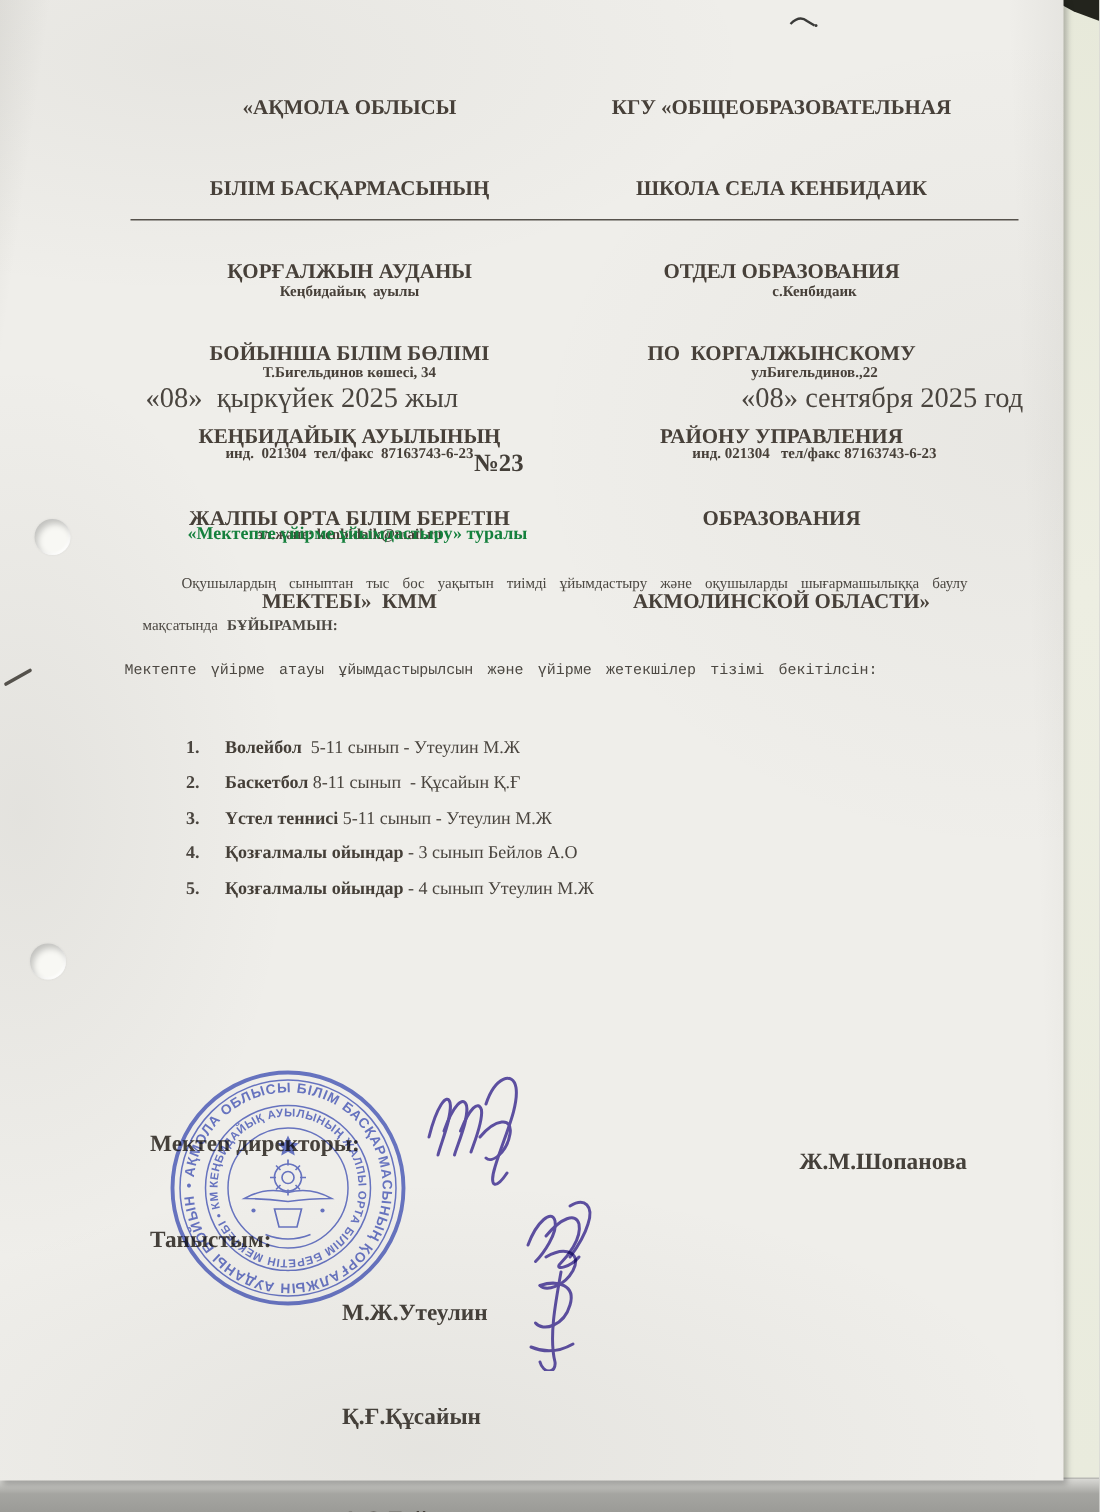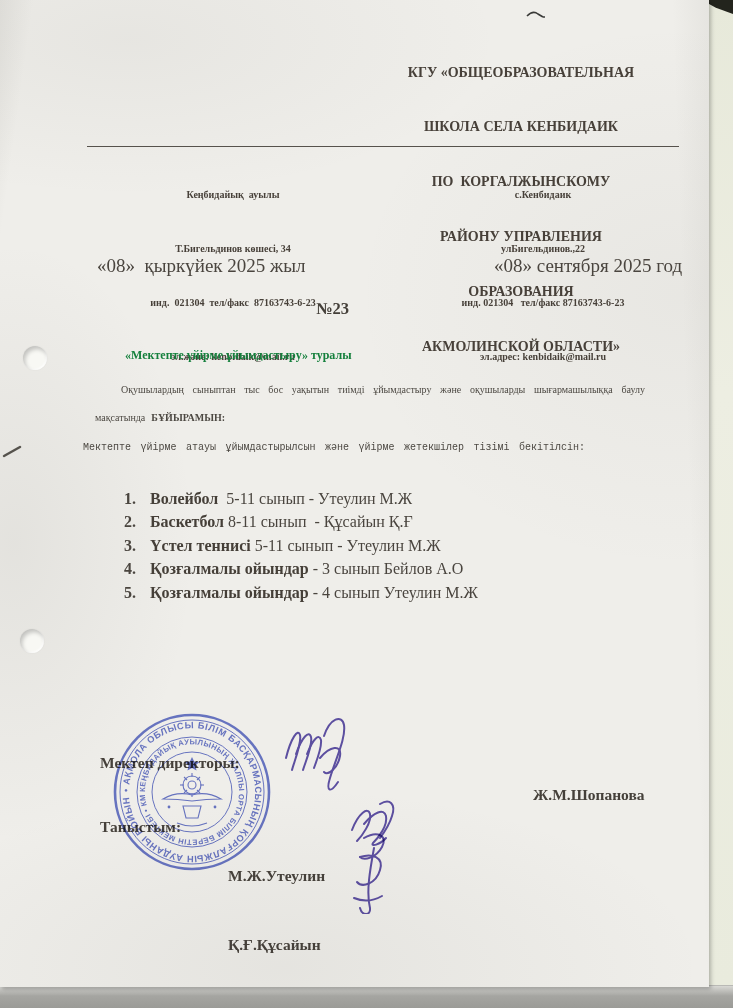--- a/index.html
+++ b/index.html
@@ -54,21 +54,21 @@
   .divider{position:absolute;left:87px;top:146px;width:592px;height:0;
     border-top:1.6px solid #56524c;}
   .dateline{font-size:19px;color:#4a453f;white-space:pre;}
   .docnum{font-size:16.5px;font-weight:bold;color:#443f39;}
   .subject{font-size:12px;font-weight:bold;color:#15803d;margin-left:27px;}
   .para{
     font-size:10px;line-height:27.5px;color:#4c4842;
     text-align:justify;word-spacing:3.5px;
   }
   .para .indent{display:inline-block;width:26px;}
-  .olist{font-size:16px;color:#4a453f;}
+  .olist{font-size:12px;color:#4a453f;}
   .olist .row{height:23.4px;line-height:23.4px;white-space:pre;}
   .olist .num{font-weight:bold;display:inline-block;width:26px;}
   .olist b{color:#453f38;}
   .sigtext{font-size:15.5px;font-weight:bold;color:#45403a;white-space:pre;}
   .stamp{mix-blend-mode:multiply;filter:blur(.35px);opacity:.82;}
   .signature{mix-blend-mode:multiply;}
   .penmark{position:absolute;}
 </style>
 </head>
 <body>
@@ -84,44 +84,53 @@
     <div class="hole" style="left:20px;top:629px;"></div>
 
     <svg class="penmark" style="left:524px;top:6px;" width="26" height="16">
       <path d="M3,10 Q9,4 14,8 L19,11" stroke="#3a3a38" stroke-width="1.6" fill="none"></path>
       <circle cx="20" cy="11" r="1" fill="#3a3a38"></circle>
     </svg>
     <svg class="penmark" style="left:2px;top:443px;" width="24" height="18">
       <path d="M2,13 L18,4" stroke="#55524c" stroke-width="2.4" fill="none" stroke-linecap="round"></path>
     </svg>
 
+    <div class="abs org" style="left:84px;top:27px;width:298px;">
+      <div>«АҚМОЛА ОБЛЫСЫ</div>
+      <div>БІЛІМ БАСҚАРМАСЫНЫҢ</div>
+      <div>ҚОРҒАЛЖЫН АУДАНЫ</div>
+      <div>БОЙЫНША БІЛІМ БӨЛІМІ</div>
+      <div>КЕҢБИДАЙЫҚ АУЫЛЫНЫҢ</div>
+      <div>ЖАЛПЫ ОРТА БІЛІМ БЕРЕТІН</div>
+      <div>МЕКТЕБІ»  КММ</div>
+    </div>
 
     <div class="abs org" style="left:371px;top:27px;width:300px;">
       <div>КГУ «ОБЩЕОБРАЗОВАТЕЛЬНАЯ</div>
       <div>ШКОЛА СЕЛА КЕНБИДАИК</div>
+      <div>ОТДЕЛ ОБРАЗОВАНИЯ</div>
       <div>ПО  КОРГАЛЖЫНСКОМУ</div>
       <div>РАЙОНУ УПРАВЛЕНИЯ</div>
       <div>ОБРАЗОВАНИЯ</div>
       <div>АКМОЛИНСКОЙ ОБЛАСТИ»</div>
     </div>
 
     <div class="divider"></div>
 
     <div class="abs addr" style="left:84px;top:150px;width:298px;">
       <div>Кеңбидайық  ауылы</div>
       <div>Т.Бигельдинов көшесі, 34</div>
       <div>инд.  021304  тел/факс  87163743-6-23</div>
       <div>эл.және: kenbidaik@mail.ru</div>
     </div>
 
     <div class="abs addr" style="left:393px;top:150px;width:300px;">
       <div>с.Кенбидаик</div>
       <div>улБигельдинов.,22</div>
       <div>инд. 021304   тел/факс 87163743-6-23</div>
-      <div>эл.адрес: kenbidaik@mail.ru</div>
     </div>
 
     <div class="abs dateline" style="left:97px;top:255px;">«08»  қыркүйек 2025 жыл</div>
     <div class="abs dateline" style="left:494px;top:255px;">«08» сентября 2025 год</div>
 
     <div class="abs docnum" style="left:0;top:299px;width:665px;text-align:center;">№23</div>
 
     <div class="abs subject" style="left:98px;top:348px;">«Мектепте үйірме ұйымдастыру» туралы</div>
 
     <div class="abs para" style="left:95px;top:376px;width:550px;">
@@ -134,21 +143,21 @@
 
     <div class="abs olist" style="left:124px;top:487px;">
       <div class="row"><span class="num">1.</span><b>Волейбол</b><span>  5-11 сынып - Утеулин М.Ж</span></div>
       <div class="row"><span class="num">2.</span><b>Баскетбол</b><span> 8-11 сынып  - Құсайын Қ.Ғ</span></div>
       <div class="row"><span class="num">3.</span><b>Үстел теннисі</b><span> 5-11 сынып - Утеулин М.Ж</span></div>
       <div class="row"><span class="num">4.</span><b>Қозғалмалы ойындар</b><span> - 3 сынып Бейлов А.О</span></div>
       <div class="row"><span class="num">5.</span><b>Қозғалмалы ойындар</b><span> - 4 сынып Утеулин М.Ж</span></div>
     </div>
 
     <div class="abs sigtext" style="left:100px;top:742px;margin-top:12px;">Мектеп директоры:</div>
-    <div class="abs sigtext" style="left:533px;top:766px;margin-top:20px;">Ж.М.Шопанова</div>
+    <div class="abs sigtext" style="left:533px;top:766px;">Ж.М.Шопанова</div>
 
     <div class="abs sigtext" style="left:100px;top:818px;">Таныстым:</div>
     <div class="abs sigtext" style="left:228px;top:818px;line-height:23px;">
       <div>М.Ж.Утеулин</div>
       <div>Қ.Ғ.Құсайын</div>
       <div>А.О.Бейлов</div>
     </div>
 
     <svg class="abs stamp" style="left:107px;top:707px;" width="170" height="170" viewBox="0 0 170 170">
       <defs>

